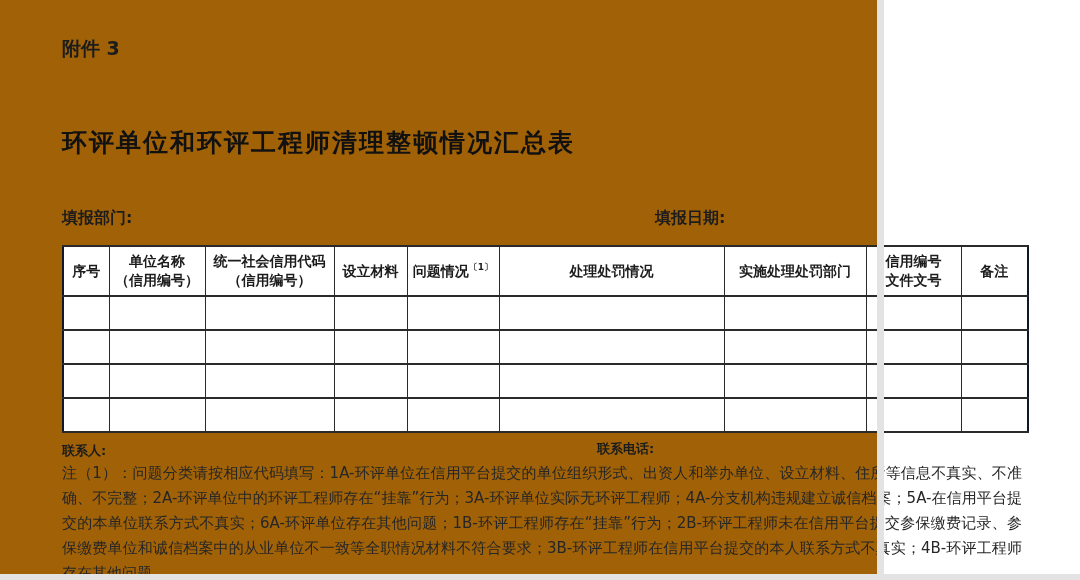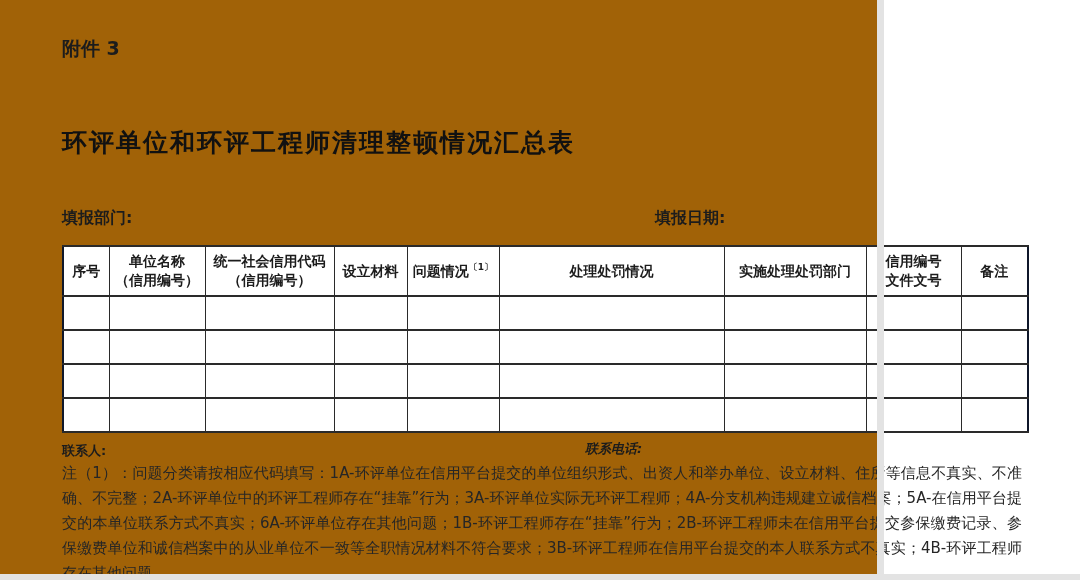--- a/index.html
+++ b/index.html
@@ -46,21 +46,21 @@
   table.summary th {
     height: 50px; font-size: 14px; font-weight: 600; color: #1c1c1c;
     text-align: center; vertical-align: middle; white-space: pre-line;
     line-height: 1.35; padding: 2px 1px;
   }
   table.summary th sup { font-size: 9px; vertical-align: super; }
   table.summary td { height: 34px; }
 
   .contact-row { position: absolute; left: 62px; top: 440px; width: 965px; height: 20px; }
   .contact-label { font-size: 13px; font-weight: bold; color: #1c1c1c; }
-  .contact-label.phone { position: absolute; left: 523px; top: 0; font-style: italic; }
+  .contact-label.phone { position: absolute; left: 535px; top: 0; }
 
   .note {
     position: absolute; left: 62px; top: 461px; width: 960px;
     font-size: 15px; line-height: 25px; color: #262626;
     text-align: justify;
   }
 
   .edge-right {
     position: absolute; right: 0; top: 0; width: 7px; height: 580px;
     background: #e3e3e3;

